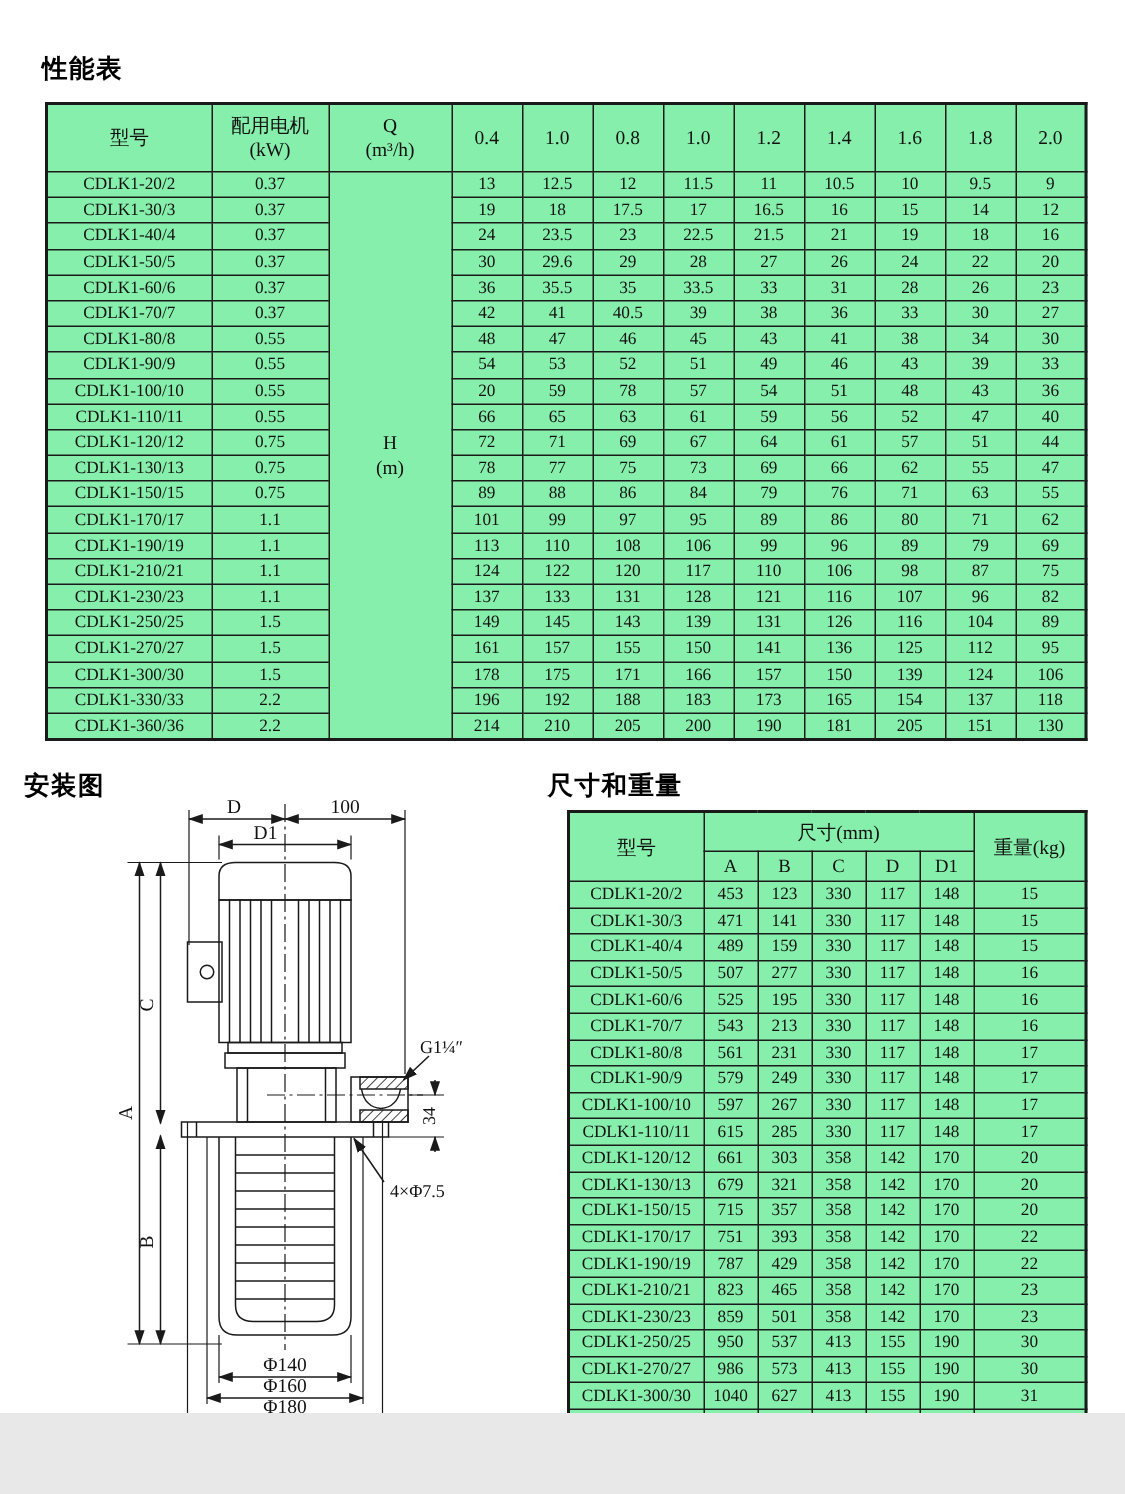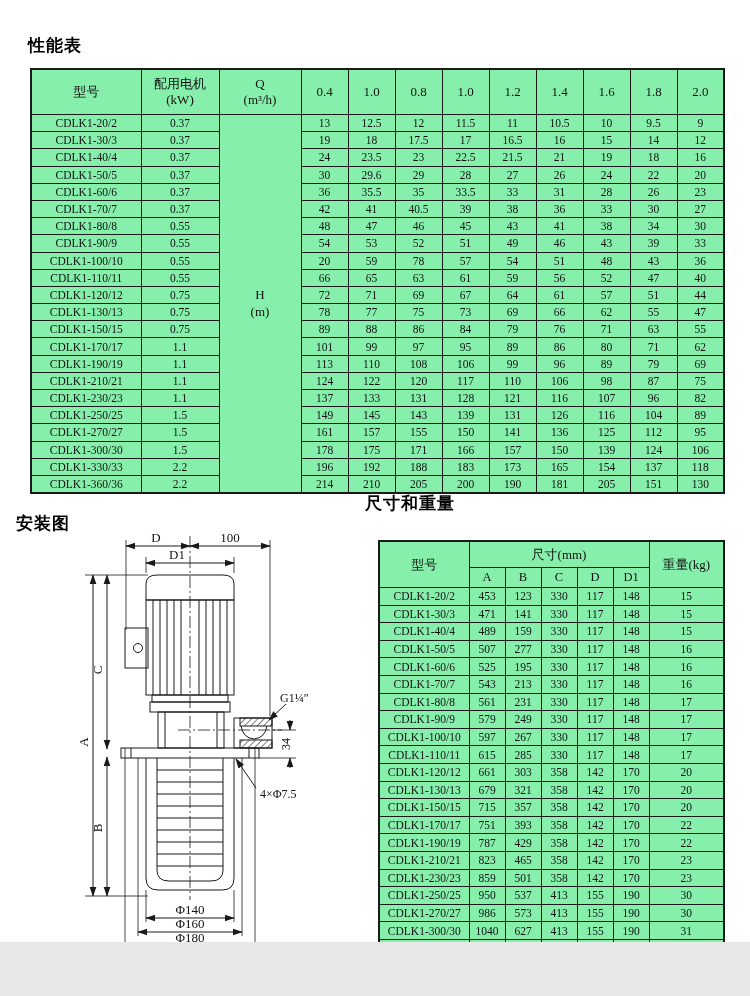--- a/index.html
+++ b/index.html
@@ -43,21 +43,21 @@
   }
   #diagram .sm{font-size:12px;}
 </style>
 </head>
 <body>
 
 <div class="page">
 
   <div class="sec-title" style="left:28px;top:34px;">性能表</div>
   <div class="sec-title" style="left:16px;top:512px;">安装图</div>
-  <div class="sec-title" style="left:365px;top:492px;">尺寸和重量</div>
+  <div class="sec-title" style="left:365px;top:512px;">尺寸和重量</div>
 
   <table id="perf" class="dtable">
     <colgroup>
       <col style="width:110px">
         <col style="width:78px">
         <col style="width:82px">
       <col style="width:47px">
         <col style="width:47px">
         <col style="width:47px">
       <col style="width:47px">

